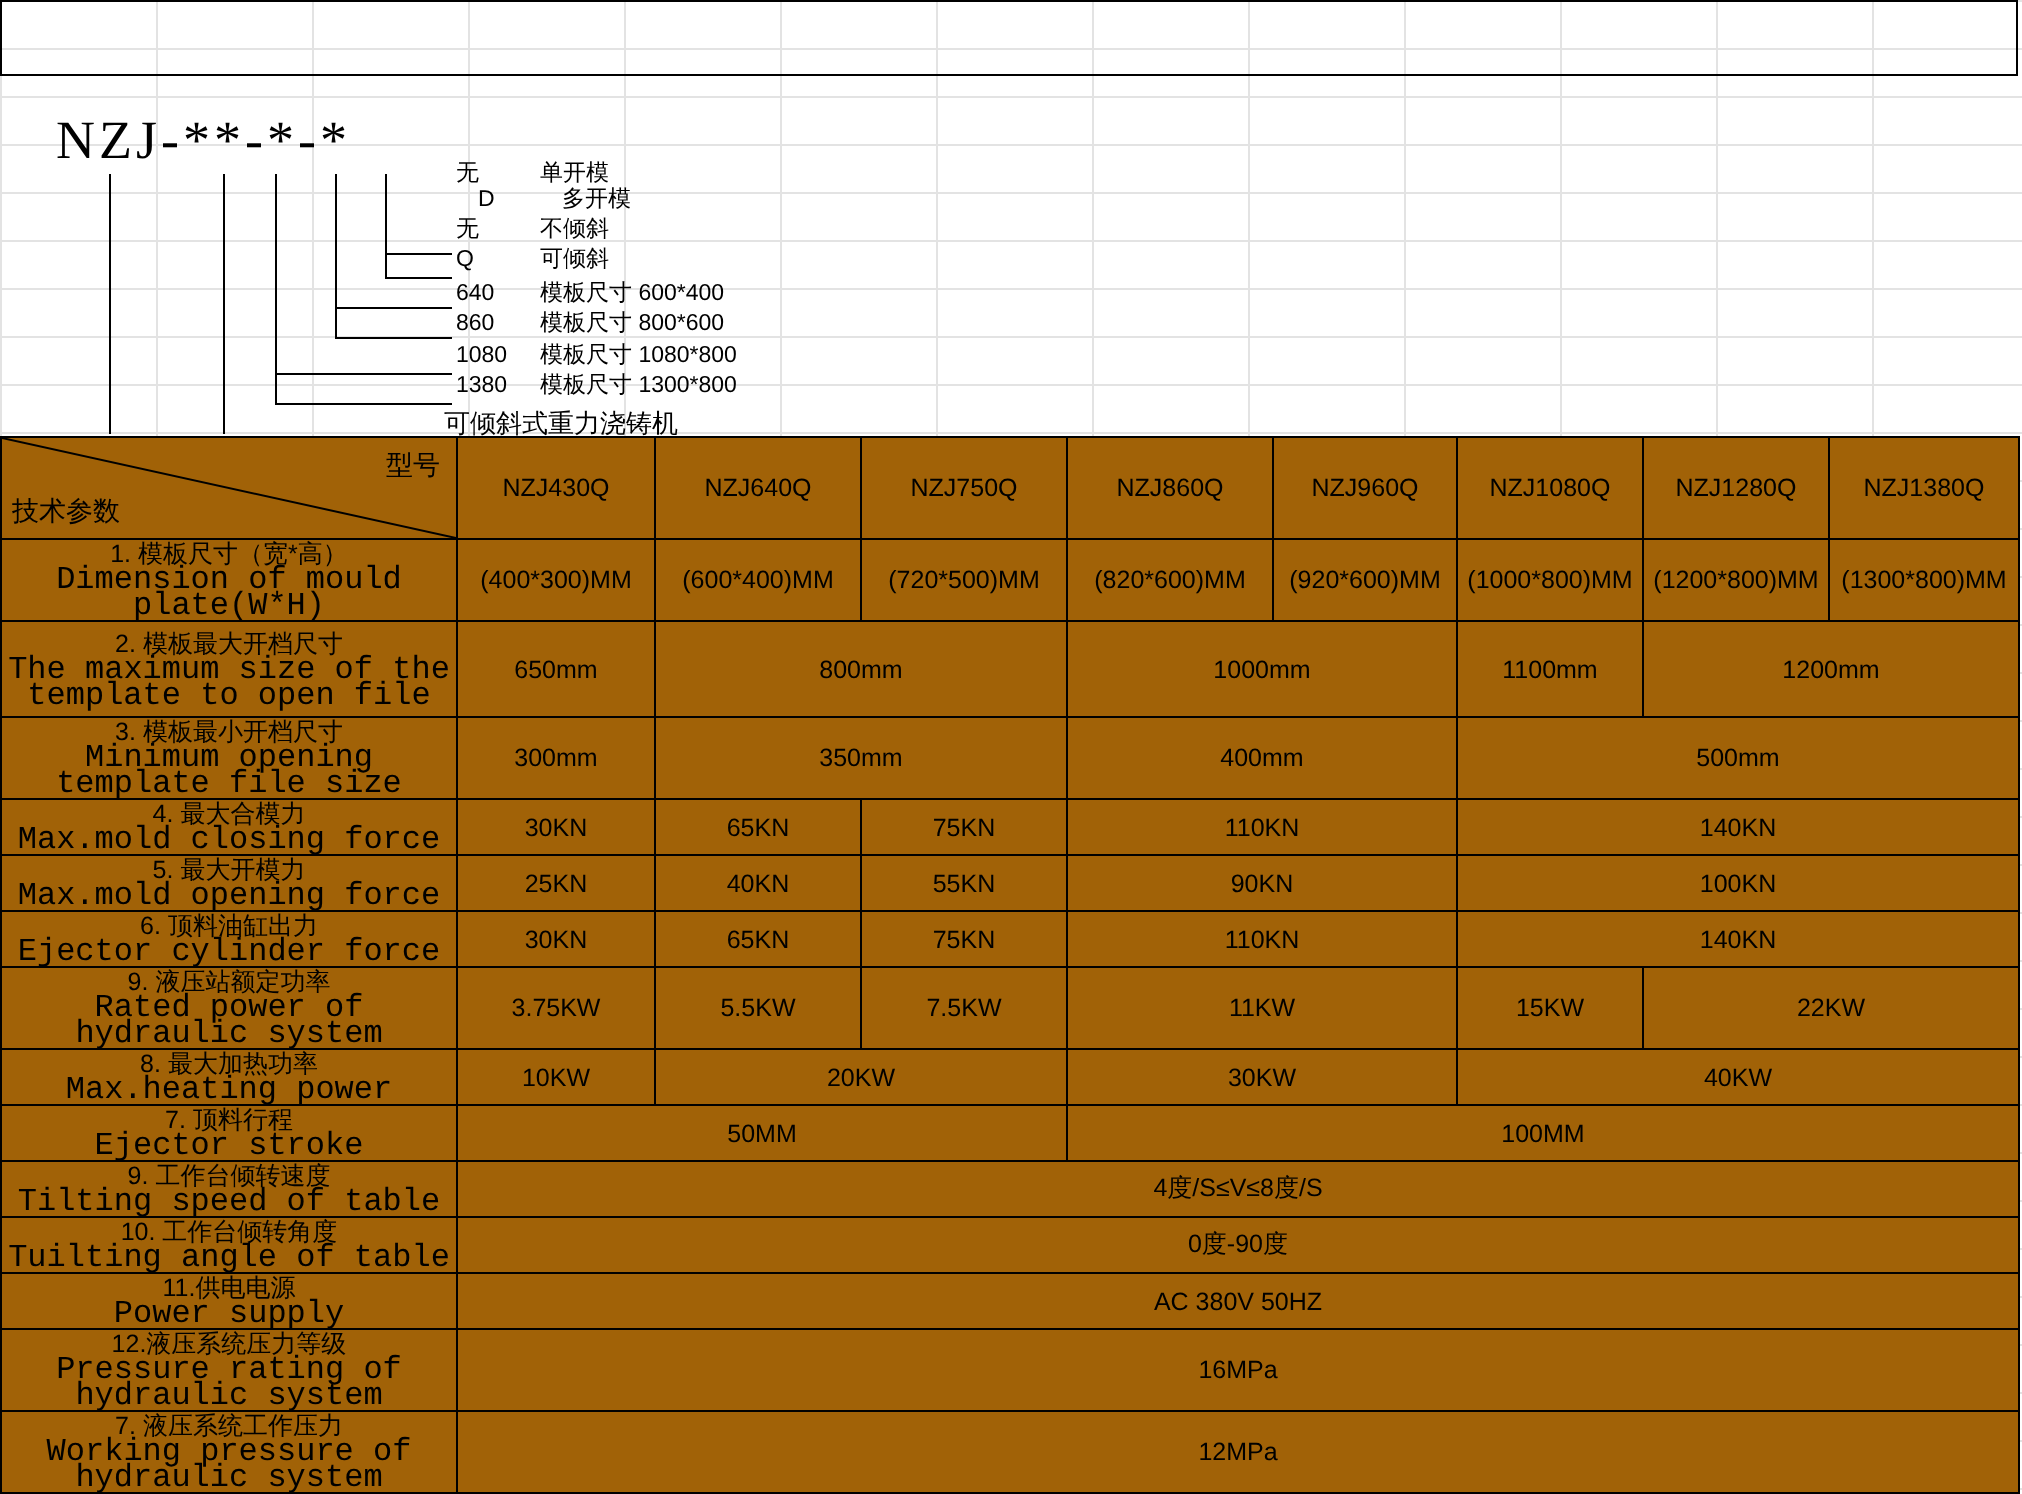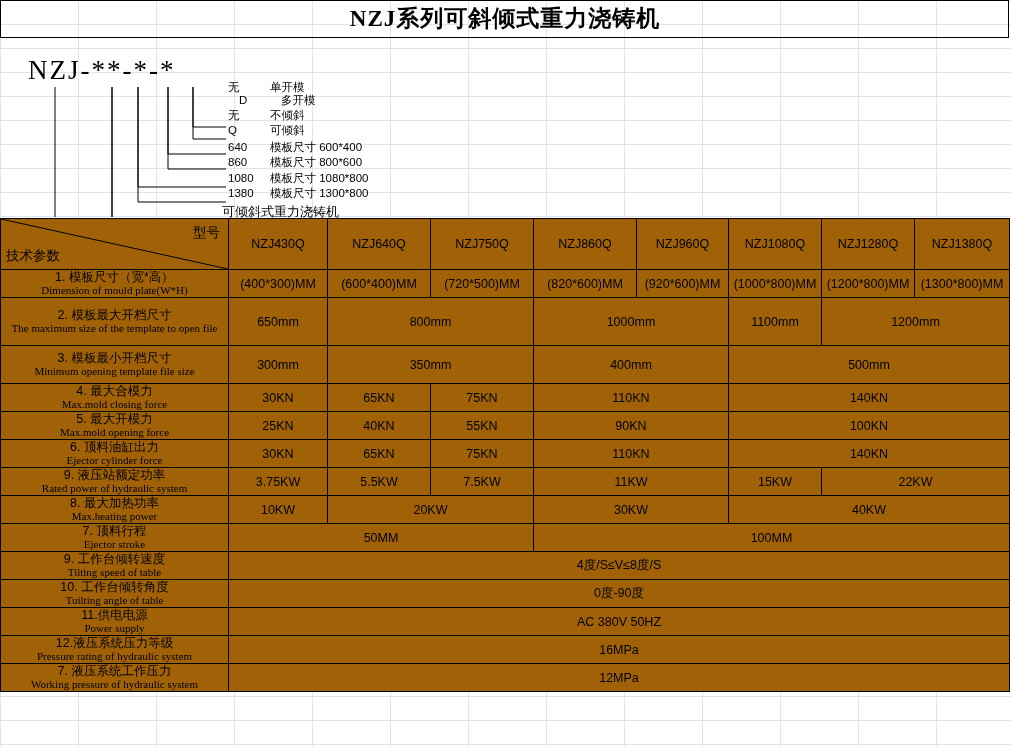--- a/index.html
+++ b/index.html
@@ -130,22 +130,22 @@
     line-height: 14px;
     padding: 2px 3px;
   }
   td.param .zh {
     display: block;
     font-family: "Liberation Sans", sans-serif;
     font-size: 12.5px;
   }
   td.param .en {
     display: block;
-    font-family: Liberation Serif, serif;
-    font-size: 11px;
+    font-family: Liberation Mono, monospace;
+    font-size: 16px;
     line-height: 13px;
   }
   th.model-head {
     font-size: 14px;
     font-family: "Liberation Serif", serif;
     font-weight: normal;
     height: 50px;
   }
   td.dim-cell {
     font-size: 11px;
@@ -185,21 +185,20 @@
   }
 </style>
 </head>
 <body>
 
 <div class="sheet-grid"></div>
 
 <div class="page">
 
   <div class="title-border"></div>
-  <div class="title-row">NZJ系列可斜倾式重力浇铸机</div>
 
   <div class="code-area">
     <div class="code-text">NZJ-**-*-*</div>
 
     <svg class="leader-lines">
 
       <path d="M193,48 L193,88 L226,88" stroke="#000" stroke-width="1" fill="none"></path>
       <path d="M193,48 L193,100 L226,100" stroke="#000" stroke-width="1" fill="none"></path>
       <path d="M168,48 L168,115 L226,115" stroke="#000" stroke-width="1" fill="none"></path>
       <path d="M168,48 L168,130 L226,130" stroke="#000" stroke-width="1" fill="none"></path>

